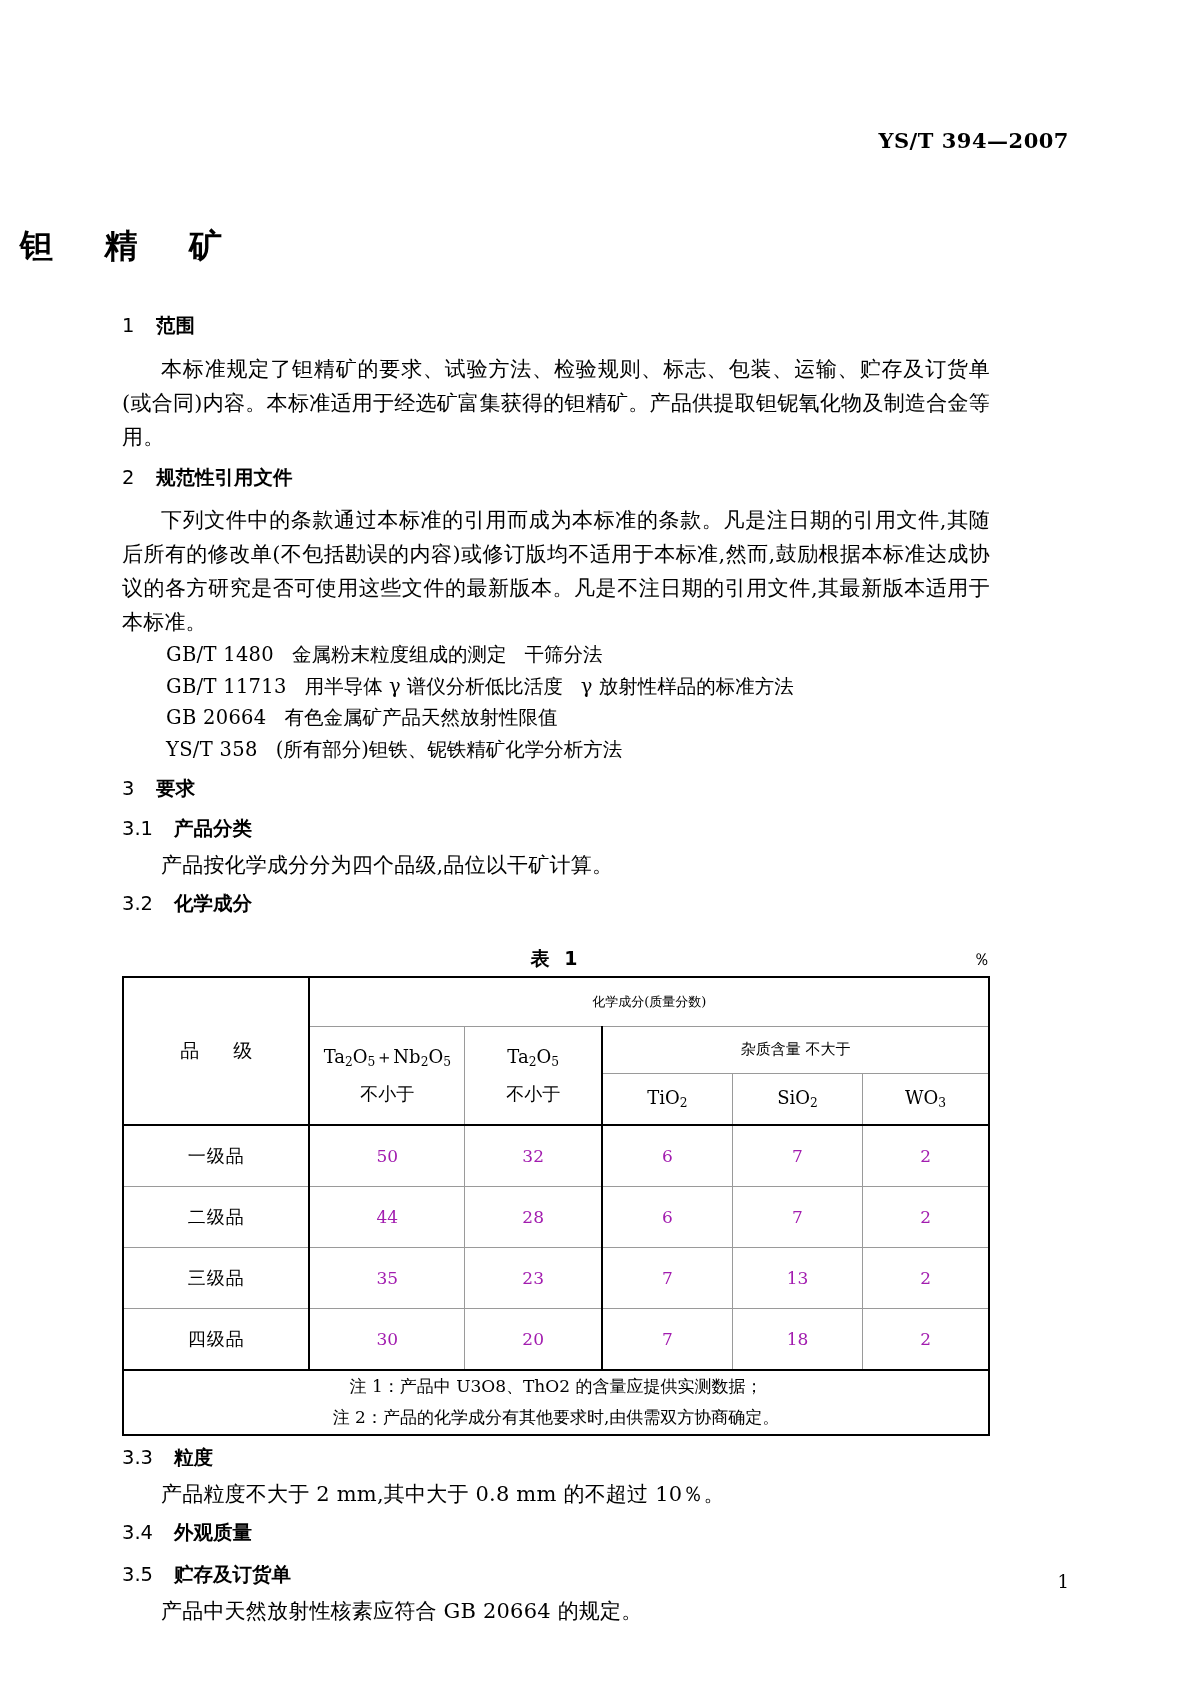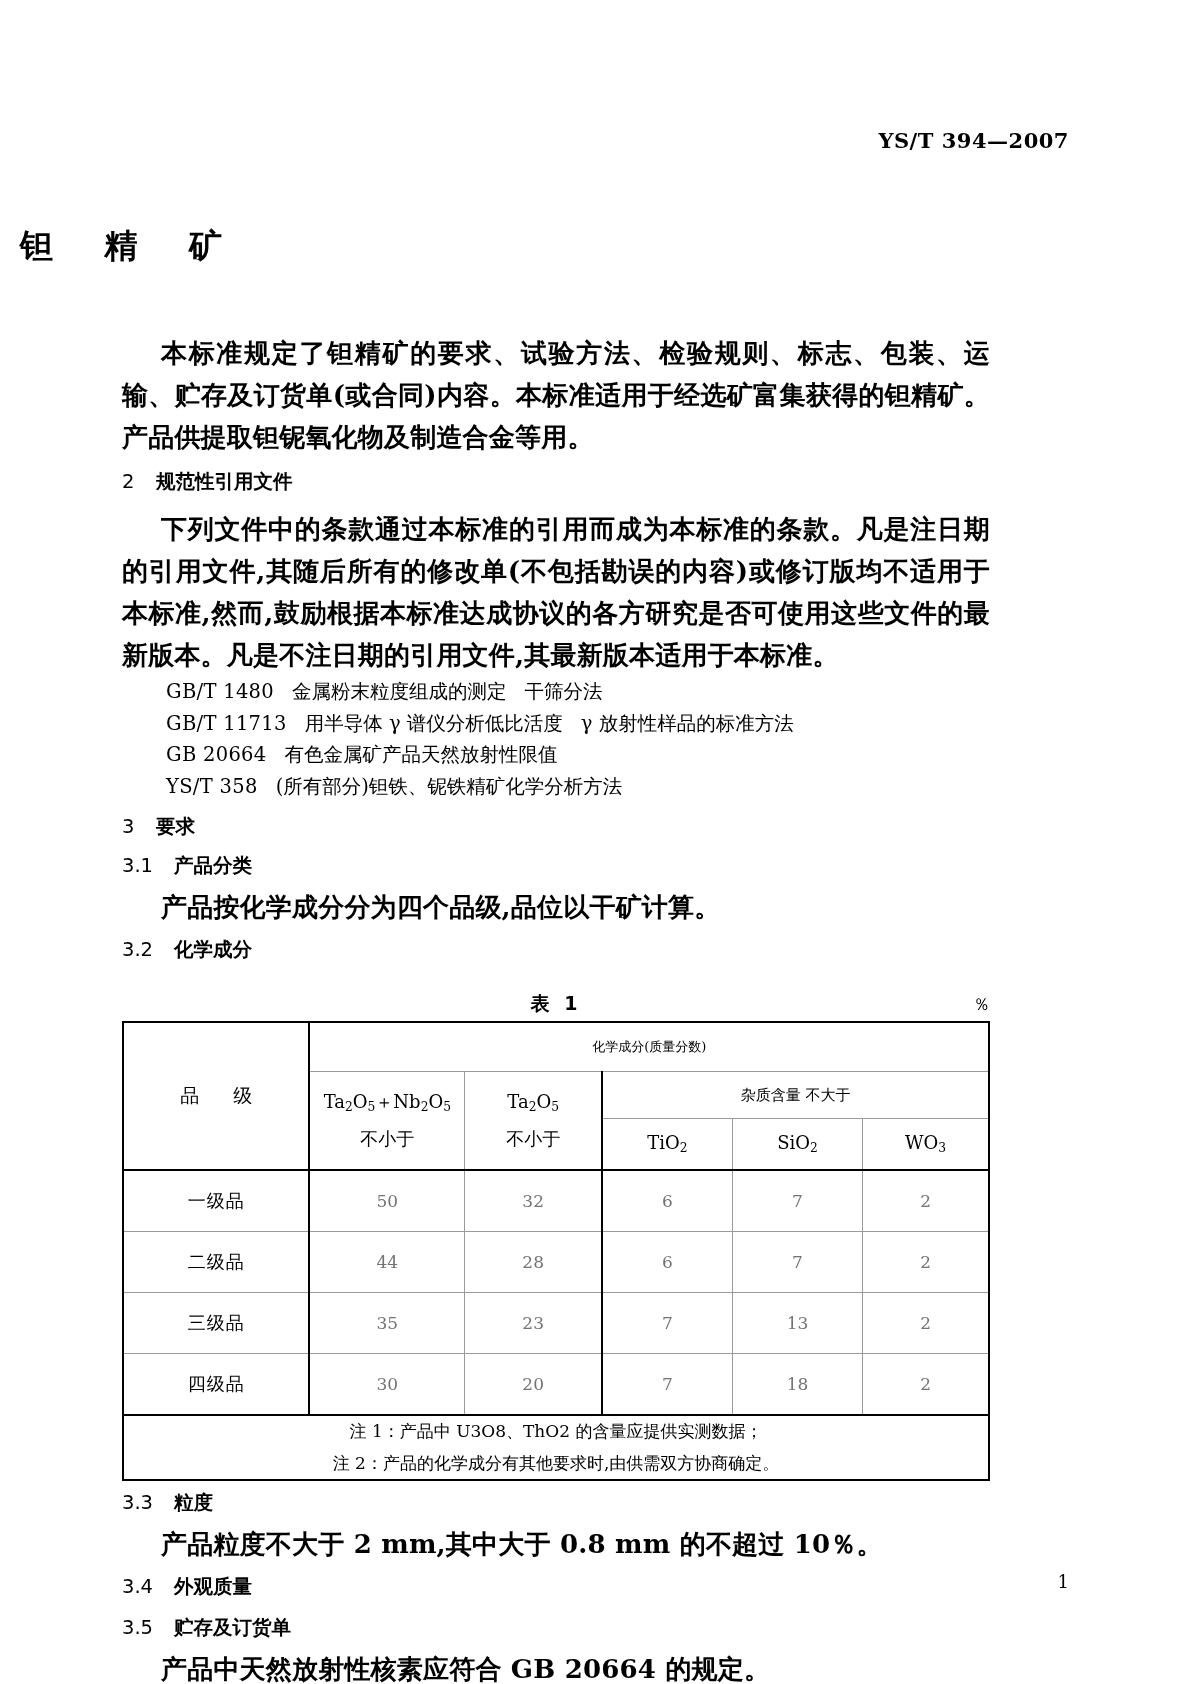--- a/index.html
+++ b/index.html
@@ -69,27 +69,26 @@
     font-weight: normal;
     display: inline-block;
     min-width: 34px;
   }
   h2.clause.sub .num {
     min-width: 52px;
   }
 
   p.para {
     font-family: "DejaVu Serif", "Liberation Serif", serif;
-    font-size: 26px;
+    font-size: 21px;
     line-height: 1.62;
     margin: 0;
     text-indent: 39px;
     letter-spacing: 0.2px;
     text-align: justify;
-    font-weight: bold;
   }
 
   p.ref {
     font-family: "DejaVu Serif", "Liberation Serif", serif;
     font-size: 19.5px;
     line-height: 1.62;
     margin: 0;
     padding-left: 44px;
   }
   p.ref .code { letter-spacing: 0.3px; }
@@ -155,21 +154,21 @@
     line-height: 1.45;
   }
   .formula sub {
     font-size: 0.68em;
     vertical-align: -0.28em;
   }
   .formula .line2 { display: block; margin-top: 9px; }
   .impurity-head {
     font-size: 15px;
   }
-  .datacell { font-size: 17px; color: #737373; }
+  .datacell { font-size: 17px; color: #a21caf; }
   .rowlabel { font-size: 18px; letter-spacing: 1px; }
 
   td.notes {
     text-align: left;
     padding: 11px 0 13px 34px;
     font-size: 17px;
     line-height: 1.85;
     border-top: 2px solid #000 !important;
     border-radius: 32px;
   }
@@ -190,20 +189,23 @@
 <body>
 
 <div class="page">
 
   <div class="running-header">YS/T 394—2007</div>
 
   <div class="doc-title">钽 精 矿</div>
 
   <div class="content">
 
+    <h2 class="clause">
+      <span class="num">1</span><span>范围</span>
+    </h2>
     <div class="sp-16"></div>
     <p class="para">本标准规定了钽精矿的要求、试验方法、检验规则、标志、包装、运输、贮存及订货单(或合同)内容。本标准适用于经选矿富集获得的钽精矿。产品供提取钽铌氧化物及制造合金等用。</p>
 
     <div class="sp-14"></div>
 
     <h2 class="clause">
       <span class="num">2</span><span>规范性引用文件</span>
     </h2>
     <div class="sp-16"></div>
     <p class="para">下列文件中的条款通过本标准的引用而成为本标准的条款。凡是注日期的引用文件,其随后所有的修改单(不包括勘误的内容)或修订版均不适用于本标准,然而,鼓励根据本标准达成协议的各方研究是否可使用这些文件的最新版本。凡是不注日期的引用文件,其最新版本适用于本标准。</p>

